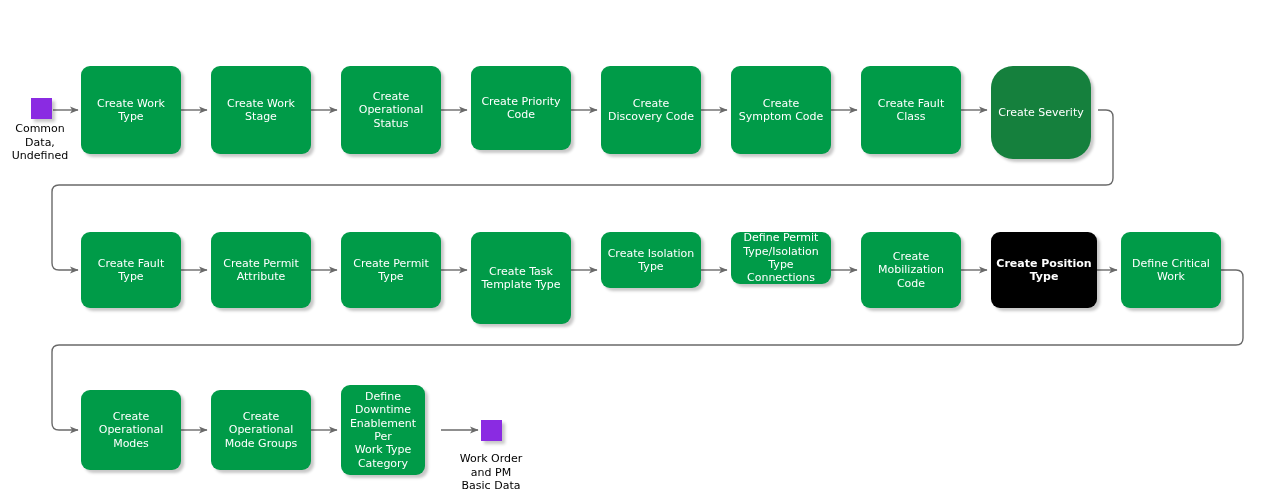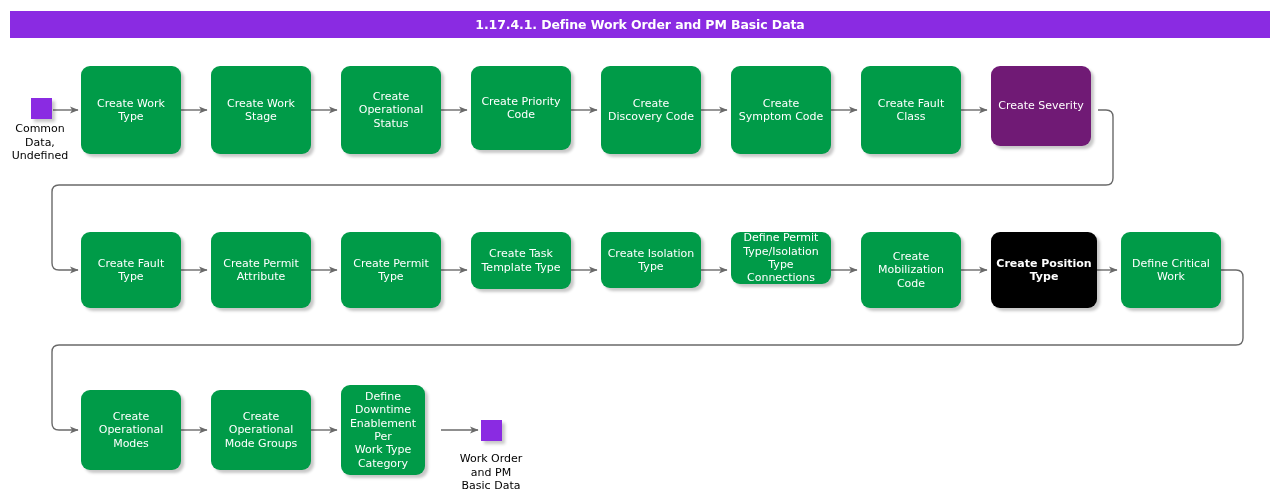--- a/index.html
+++ b/index.html
@@ -82,23 +82,20 @@
     font-size: 11px;
     line-height: 13.5px;
     white-space: pre-line;
   }
 </style>
 </head>
 <body>
 
 <div id="diagram">
 
-  <div class="title-bar" style="background: rgb(138, 43, 226);">
-    <span class="title-bar-text">1.17.4.1. Define Work Order and PM Basic Data</span>
-  </div>
 
   <svg id="wires" viewBox="0 0 1280 503" xmlns="http://www.w3.org/2000/svg">
     <defs>
       <marker id="ah" markerWidth="9" markerHeight="9" refX="8" refY="4.5" orient="auto" markerUnits="userSpaceOnUse">
         <path d="M0,1.1 L8.6,4.5 L0,7.9 L2.2,4.5 Z" fill="#6a6a6a"></path>
       </marker>
     </defs>
     <g fill="none" stroke="#6a6a6a" stroke-width="1.4" marker-end="url(#ah)">
       <path d="M53,110 L78,110"></path>
       <path d="M181,110 L207,110"></path>
@@ -159,37 +156,37 @@
 Discovery Code</span>
   </div>
   <div class="node" style="left:731px; top:66px; width:100px; height:88px; background:#009b48;">
     <span class="node-label">Create
 Symptom Code</span>
   </div>
   <div class="node" style="left:861px; top:66px; width:100px; height:88px; background:#009b48;">
     <span class="node-label">Create Fault
 Class</span>
   </div>
-  <div class="node" style="left:991px; top:66px; width:100px; height:80px; background:#701a75;">
+  <div class="node" style="left:991px; top:66px; width:100px; height:93px; background:#15803d;border-radius:22px;">
     <span class="node-label">Create Severity</span>
   </div>
 
   <div class="node" style="left:81px; top:232px; width:100px; height:76px; background:#009b48;">
     <span class="node-label">Create Fault
 Type</span>
   </div>
   <div class="node" style="left:211px; top:232px; width:100px; height:76px; background:#009b48;">
     <span class="node-label">Create Permit
 Attribute</span>
   </div>
   <div class="node" style="left:341px; top:232px; width:100px; height:76px; background:#009b48;">
     <span class="node-label">Create Permit
 Type</span>
   </div>
-  <div class="node" style="left:471px; top:232px; width:100px; height:57px; background:#009b48;">
+  <div class="node" style="left:471px; top:232px; width:100px; height:92px; background:#009b48;">
     <span class="node-label">Create Task
 Template Type</span>
   </div>
   <div class="node" style="left:601px; top:232px; width:100px; height:56px; background:#009b48;">
     <span class="node-label">Create Isolation
 Type</span>
   </div>
   <div class="node" style="left:731px; top:232px; width:100px; height:52px; background:#009b48;">
     <span class="node-label">Define Permit
 Type/Isolation

